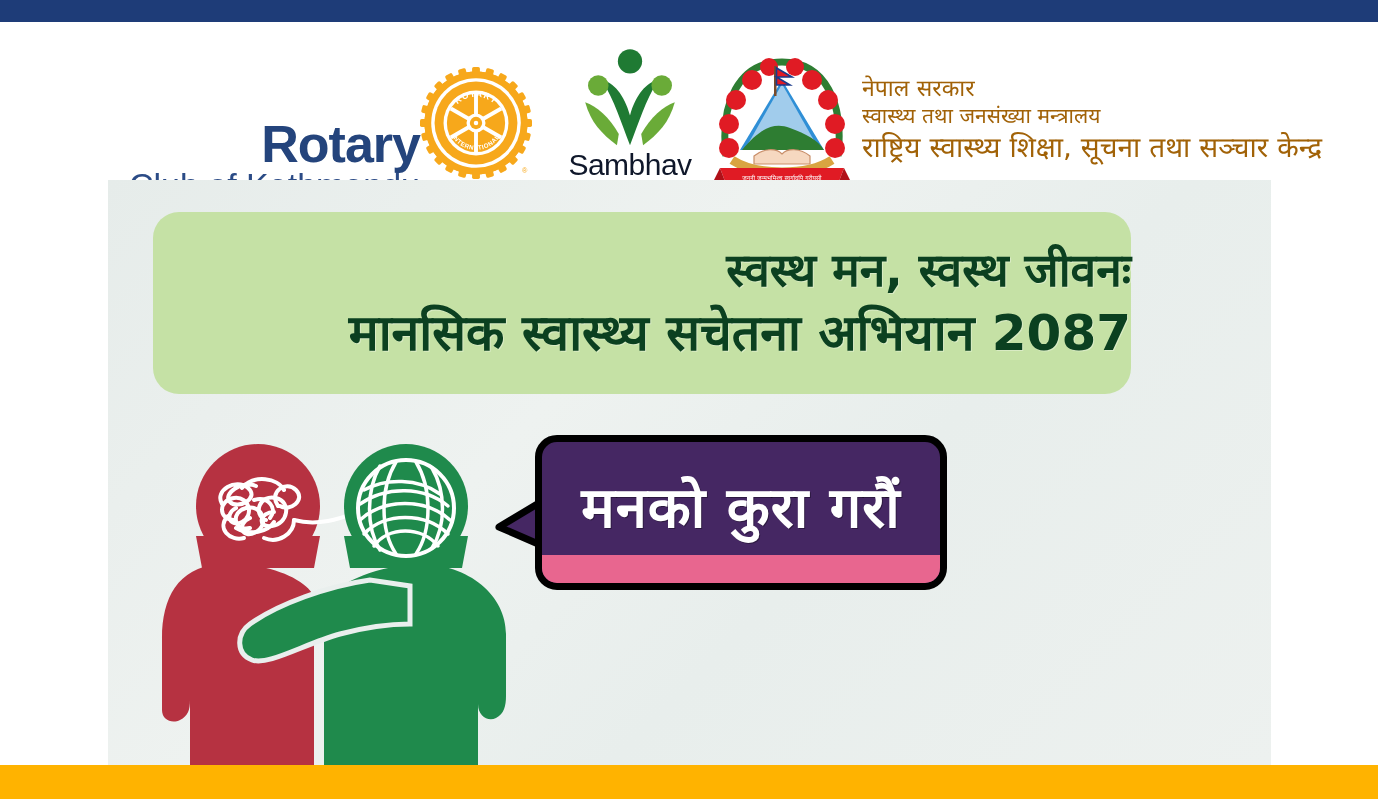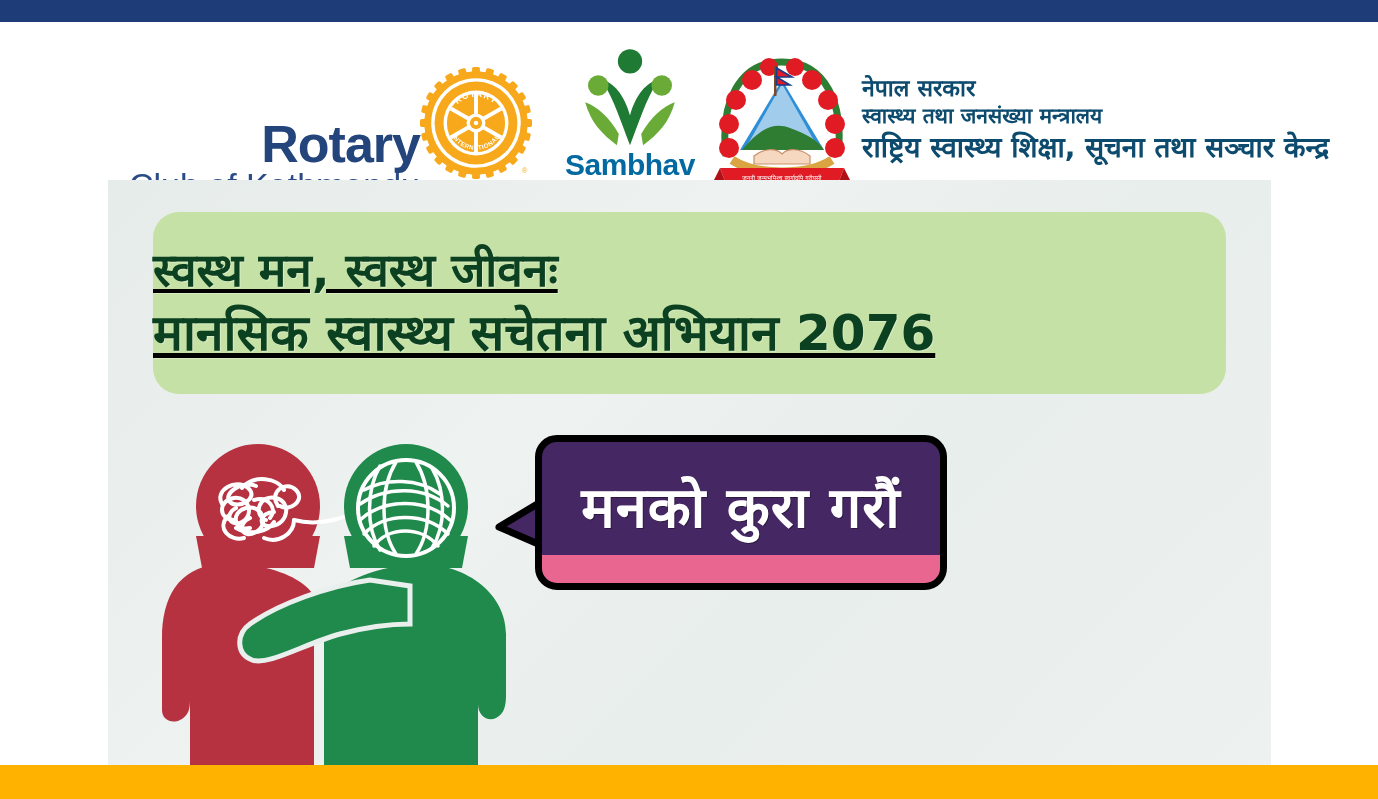--- a/index.html
+++ b/index.html
@@ -33,52 +33,52 @@
     font-size:34px;color:#2b4b86;font-weight:400;
     white-space:nowrap;font-family:"Liberation Sans",sans-serif;
   }
   .rotary-wheel{position:absolute;right:0px;top:5px;width:112px;height:112px;}
 
   
   .sambhav{position:absolute;left:560px;top:26px;width:140px;height:155px;}
   .sambhav-mark{position:absolute;left:14px;top:0px;width:112px;height:105px;}
   .sambhav-name{
     position:absolute;left:0;top:100px;width:140px;text-align:center;
-    font-size:30px;font-weight:bold;color:#0369a1;letter-spacing:-0.5px;
+    font-size:30px;font-weight:normal;color:#0f172a;letter-spacing:-0.5px;
   }
   .sambhav-inc{
     position:absolute;left:0;top:134px;width:140px;text-align:center;
     font-size:23px;font-weight:bold;color:#1f7a33;
   }
 
   
   .nepalgov{position:absolute;left:712px;top:26px;width:580px;height:152px;}
   .gov-emblem{position:absolute;left:0px;top:4px;width:140px;height:146px;}
   .gov-lines{position:absolute;left:150px;top:26px;}
   .gov-line{
-    color:#0c4a6e;font-weight:bold;white-space:nowrap;
+    color:#a16207;font-weight:normal;white-space:nowrap;
     font-family:"DejaVu Sans","Liberation Sans",sans-serif;
     line-height:1.28;
   }
   .gov-line.l1{font-size:23px;}
   .gov-line.l2{font-size:21px;}
   .gov-line.l3{font-size:28px;}
 
   
   .panel{
     position:absolute;left:108px;top:180px;width:1163px;height:585px;
     background:linear-gradient(135deg,#e6ecea 0%,#eef2f0 38%,#e8eeec 62%,#edf1ef 100%);
     overflow:hidden;
   }
 
   
   .titlebox{
-    position:absolute;left:45px;top:32px;width:1073px;height:182px;
+    position:absolute;left:45px;top:32px;width:978px;height:182px;
     background:#c5e1a5;border-radius:26px;
-    display:flex;flex-direction:column;align-items:flex-start;justify-content:center;text-decoration:underline;
+    display:flex;flex-direction:column;align-items:flex-end;justify-content:center;
   }
   .title-l1,.title-l2{
     color:#0b4020;font-weight:bold;white-space:nowrap;
     font-family:"DejaVu Sans","Liberation Sans",sans-serif;
     text-shadow:1px 1px 0 rgba(255,255,255,0.35);
   }
   .title-l1{font-size:46px;line-height:1.15;}
   .title-l2{font-size:50px;line-height:1.15;margin-top:8px;}
 
   
@@ -246,21 +246,21 @@
         <div class="gov-line l2">स्वास्थ्य तथा जनसंख्या मन्त्रालय</div>
         <div class="gov-line l3">राष्ट्रिय स्वास्थ्य शिक्षा, सूचना तथा सञ्चार केन्द्र</div>
       </div>
     </div>
   </div>
 
   <div class="panel">
 
     <div class="titlebox">
       <div class="title-l1">स्वस्थ मन, स्वस्थ जीवनः</div>
-      <div class="title-l2">मानसिक स्वास्थ्य सचेतना अभियान 2076</div>
+      <div class="title-l2">मानसिक स्वास्थ्य सचेतना अभियान 2087</div>
     </div>
 
     <div class="illus">
       <svg viewBox="0 0 420 340" width="420" height="340">
 
         <g>
           <path d="M100 136 C 60 140, 44 170, 44 210 L 44 282 C 44 292, 54 296, 62 292 C 70 288, 72 282, 72 272 L 72 214 L 72 340 L 196 340 L 196 214 L 196 168 C 186 150, 150 134, 100 136 Z" fill="#b63241"></path>
           <circle cx="140" cy="78" r="62" fill="#b63241"></circle>
           <path d="M78 108 L 202 108 L 196 140 L 84 140 Z" fill="#b63241"></path>
 

